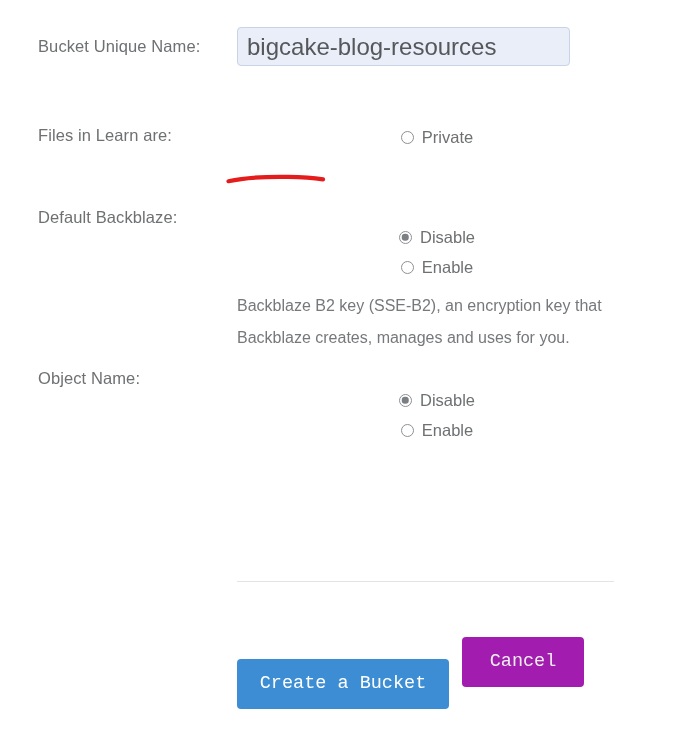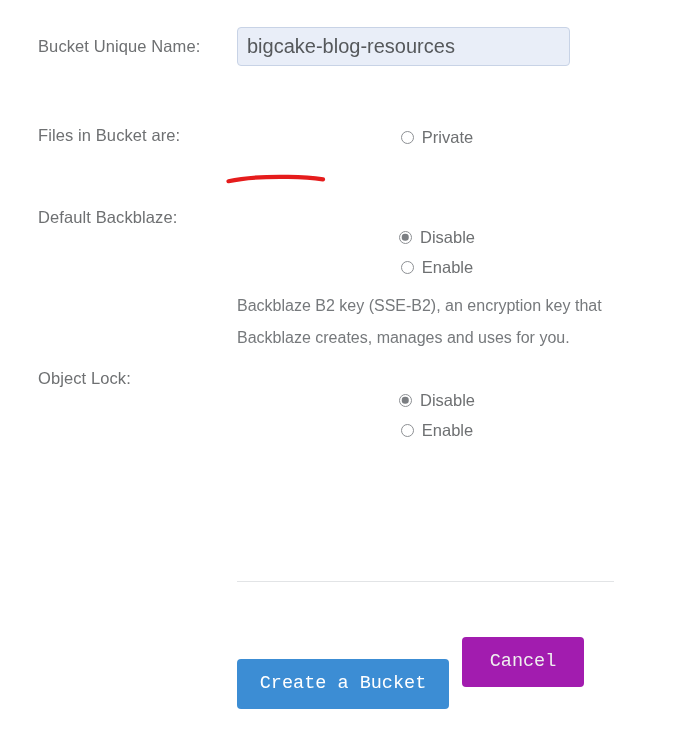--- a/index.html
+++ b/index.html
@@ -49,21 +49,21 @@
   
   .text-input {
     box-sizing: border-box;
     display: block;
     width: 333px;
     height: 39px;
     background: #e9eef8;
     border: 1px solid #c8d3e6;
     border-radius: 4px;
     font-family: "Liberation Sans", sans-serif;
-    font-size: 20px;
+    font-size: 24px;
     color: #55585b;
     padding: 16px 9px;
     outline: none;
   }
   .text-input::placeholder { color: #9aa0a8; }
 
   
   .radio-line {
     display: flex;
     align-items: center;
@@ -168,21 +168,21 @@
 <div class="form-wrap">
 
   <div class="row" style="top:37px;">
     <div class="field-label">Bucket Unique Name:</div>
     <div class="field-body" style="top:-10px;">
       <input class="text-input" type="text" value="bigcake-blog-resources" style="">
     </div>
   </div>
 
   <div class="row" style="top:126px;">
-    <div class="field-label">Files in Bucket are:</div>
+    <div class="field-label">Files in Learn are:</div>
     <div class="field-body" style="top:-4px;">
       <div class="radio-line">
         <span class="radio"></span>
         <span class="radio-label">Private</span>
       </div>
     </div>
   </div>
 
   <svg class="annotation" viewBox="0 0 104 20">
     <path d="M4.5,13.2 C20,9.8 46,8.6 64,8.9 C78,9.1 90,10.0 99,11.4" fill="none" stroke="#e51c1c" stroke-width="4.2" stroke-linecap="round"></path>
@@ -197,21 +197,21 @@
       </div>
       <div class="radio-line">
         <span class="radio"></span>
         <span class="radio-label">Enable</span>
       </div>
       <div class="desc" style="margin-top:8px;">Backblaze B2 key (SSE-B2), an encryption key that Backblaze creates, manages and uses for you.</div>
     </div>
   </div>
 
   <div class="row" style="top:369px;">
-    <div class="field-label">Object Lock:</div>
+    <div class="field-label">Object Name:</div>
     <div class="field-body" style="top:-1px;">
       <div style="height:17px;"></div>
       <div class="radio-line">
         <span class="radio checked"></span>
         <span class="radio-label">Disable</span>
       </div>
       <div class="radio-line">
         <span class="radio"></span>
         <span class="radio-label">Enable</span>
       </div>

